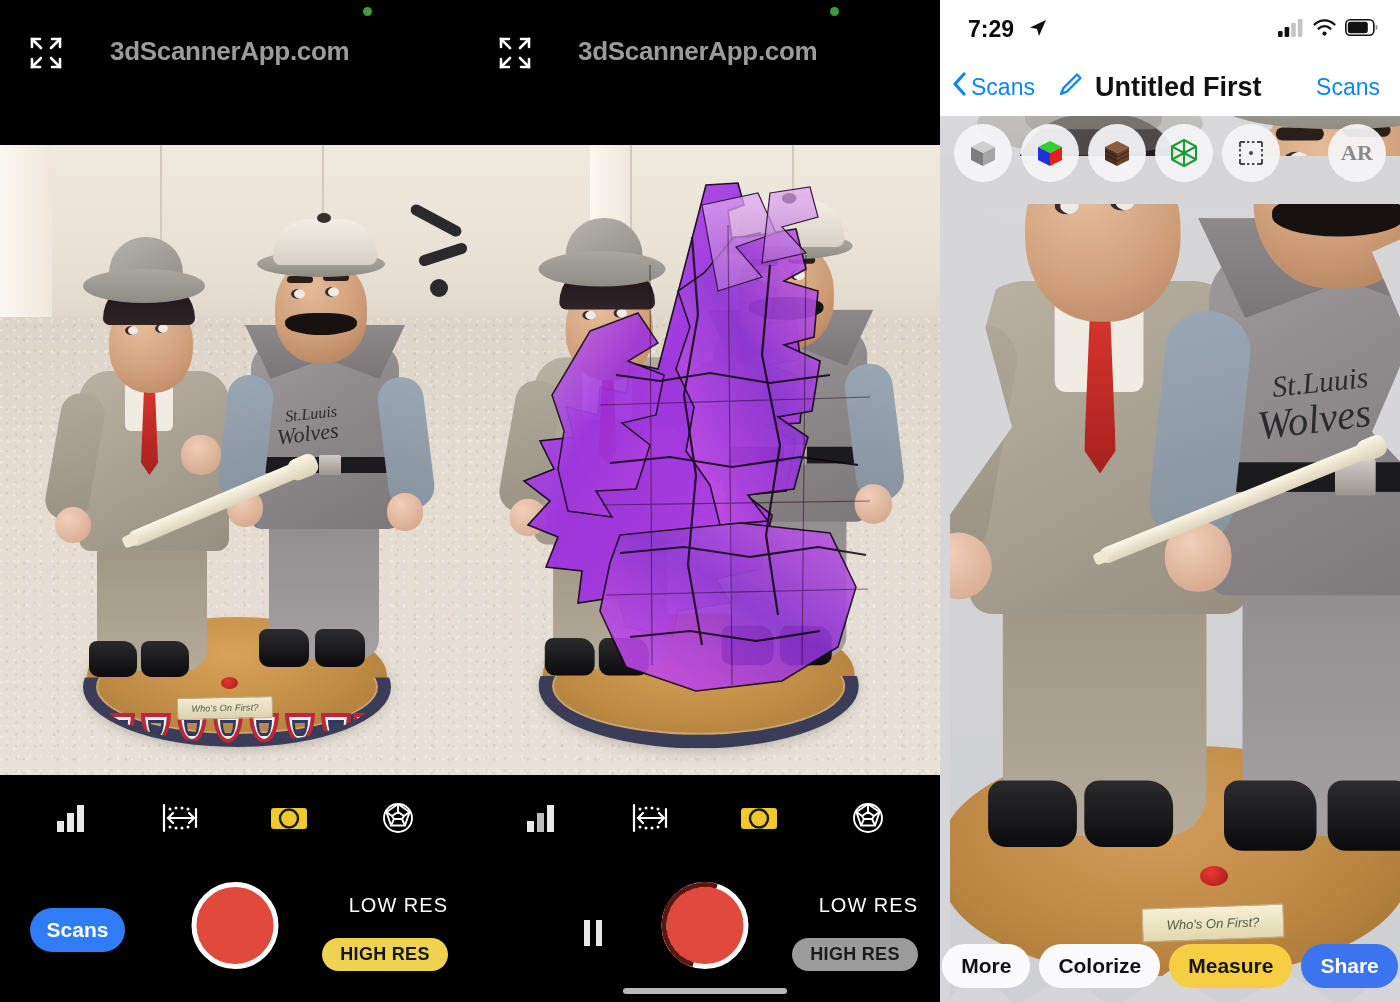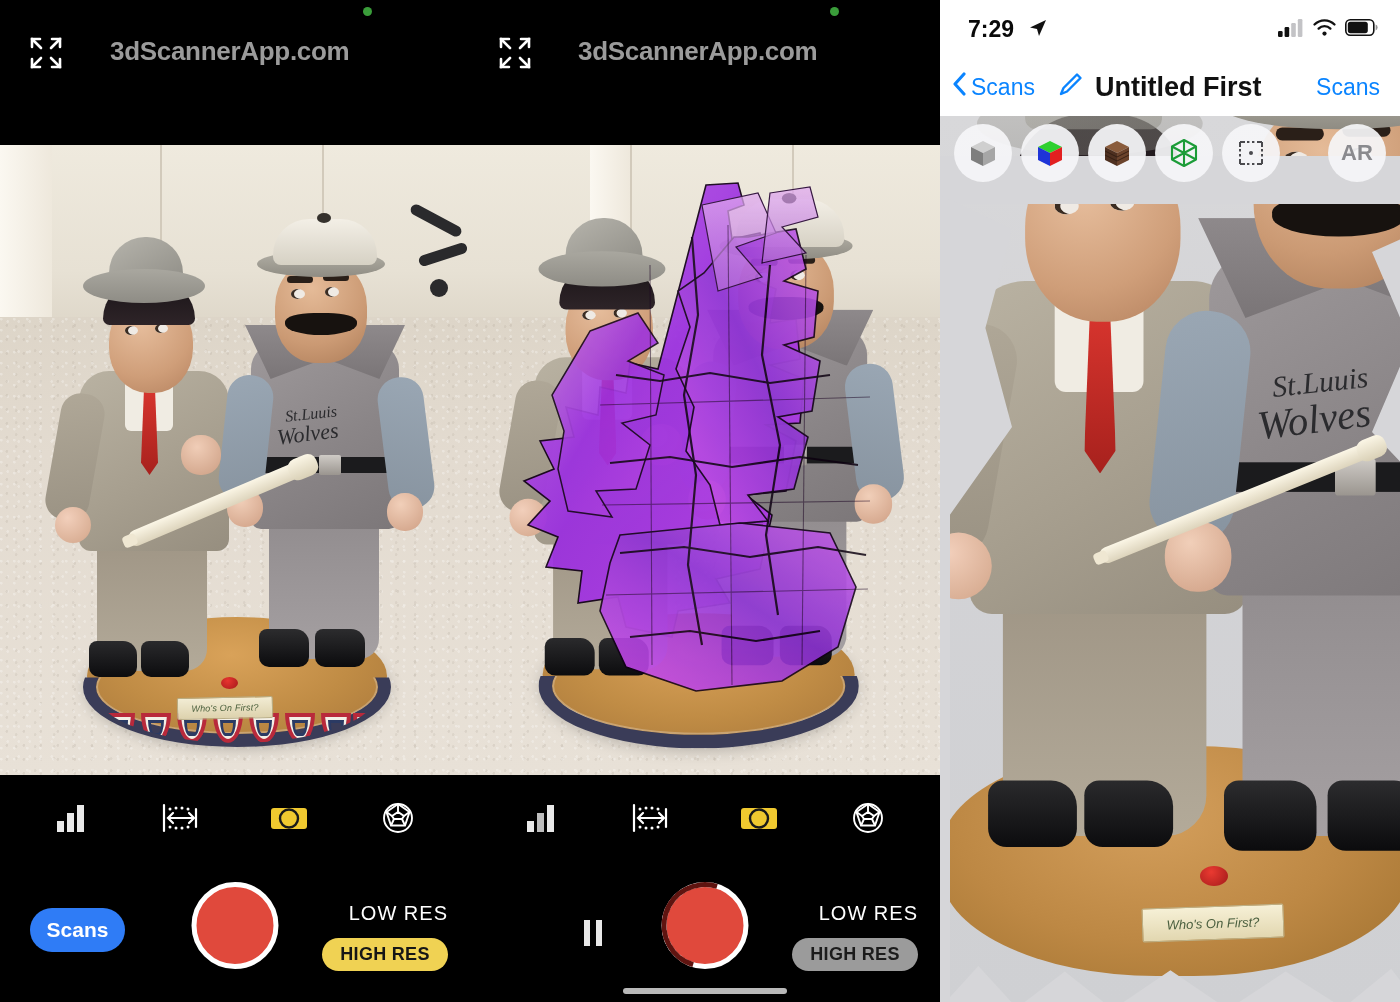--- a/index.html
+++ b/index.html
@@ -172,21 +172,21 @@
   .scan-bottom { position:relative; height:142px; }
   .pill { position:absolute; display:flex; align-items:center; justify-content:center;
           border-radius:999px; font-weight:bold; }
   .scans-pill { left:30px; top:48px; width:95px; height:44px; background:#2f7cf6; color:#fff; font-size:21px; }
   .rec-btn { position:absolute; left:50%; transform:translateX(-50%); top:22px;
              width:87px; height:87px; border-radius:50%; border:5px solid #fff; background:#e0493c; }
   .rec-btn.partial { border-color:#fff; }
   .rec-arc { position:absolute; inset:-5px; border-radius:50%;
              border:5px solid transparent; border-left-color:#5f1410; border-top-color:#5f1410;
              transform:rotate(-28deg); }
-  .lowres { position:absolute; right:22px; top:42px; color:#fff; font-size:20px; letter-spacing:1px; }
+  .lowres { position:absolute; right:22px; top:34px; color:#fff; font-size:20px; letter-spacing:1px; }
   .hires { right:22px; top:78px; width:126px; height:33px; font-size:18px; letter-spacing:.3px; }
   .hires.on  { background:#f0d253; color:#161616; }
   .hires.off { background:#9b9b9b; color:#1c1c1c; }
   .pause { position:absolute; left:112px; top:60px; width:22px; height:26px; }
   .pause i { position:absolute; top:0; width:6px; height:26px; background:#e8e8e8; }
   .pause i:nth-child(1){ left:2px; } .pause i:nth-child(2){ left:14px; }
   .home-bar { position:absolute; left:50%; transform:translateX(-50%); bottom:8px;
               width:164px; height:6px; border-radius:3px; background:#b9b9b9; }
 
   
@@ -199,21 +199,21 @@
   .nav-back { display:flex; align-items:center; gap:5px; margin-left:12px; color:#0a84ff;
               font-size:23px; cursor:pointer; }
   .nav-pencil { margin-left:22px; }
   .nav-title { margin-left:12px; font-size:27px; font-weight:bold; color:#111; }
   .nav-close { position:absolute; right:20px; font-size:23px; color:#0a84ff; }
 
   .viewer { position:relative; height:886px; overflow:hidden;
             background:linear-gradient(to bottom,#d8d8da 0%,#d3d3d6 40%,#cfd0d3 100%); }
 
   .toolrow { position:absolute; left:0; top:8px; width:100%; display:flex; align-items:flex-start;
-             padding:0 14px; z-index:8; }
+             padding:0 14px; z-index:8;font-family:Liberation Serif, serif; }
   .circbtn { width:58px; height:58px; border-radius:50%; background:rgba(245,245,247,.93);
              display:flex; align-items:center; justify-content:center; margin-right:9px; }
   .circbtn.ar { margin-left:auto; margin-right:0; font-size:22px; font-weight:bold; color:#8a8a8e; }
   .meshstats { position:absolute; left:0; top:78px; width:100%; text-align:center;
                font-family:"Liberation Mono", monospace; font-size:19px; color:#7a7a7e; z-index:7;
                letter-spacing:.5px; }
 
   
   .model { position:absolute; left:-60px; top:40px; width:600px; height:880px; }
   .model .mbase {
@@ -737,16 +737,22 @@
               <path d="M6 6 H11 M23 6 H28 M6 28 H11 M23 28 H28 M6 6 V11 M6 23 V28 M28 6 V11 M28 23 V28"></path>
               <path d="M13 6 H21 M13 28 H21 M6 13 V21 M28 13 V21" stroke-dasharray="2.4 2.6"></path>
             </g>
             <circle cx="17" cy="17" r="2" fill="#4a4a4e"></circle>
           </svg>
         </div>
         <div class="circbtn ar">AR</div>
       </div>
 
 
+      <div class="bottom-btns">
+        <div class="bbtn white">More</div>
+        <div class="bbtn white">Colorize</div>
+        <div class="bbtn yellow">Measure</div>
+        <div class="bbtn blue">Share</div>
+      </div>
     </div>
   </div>
 
 </div>
 
 </body></html>

